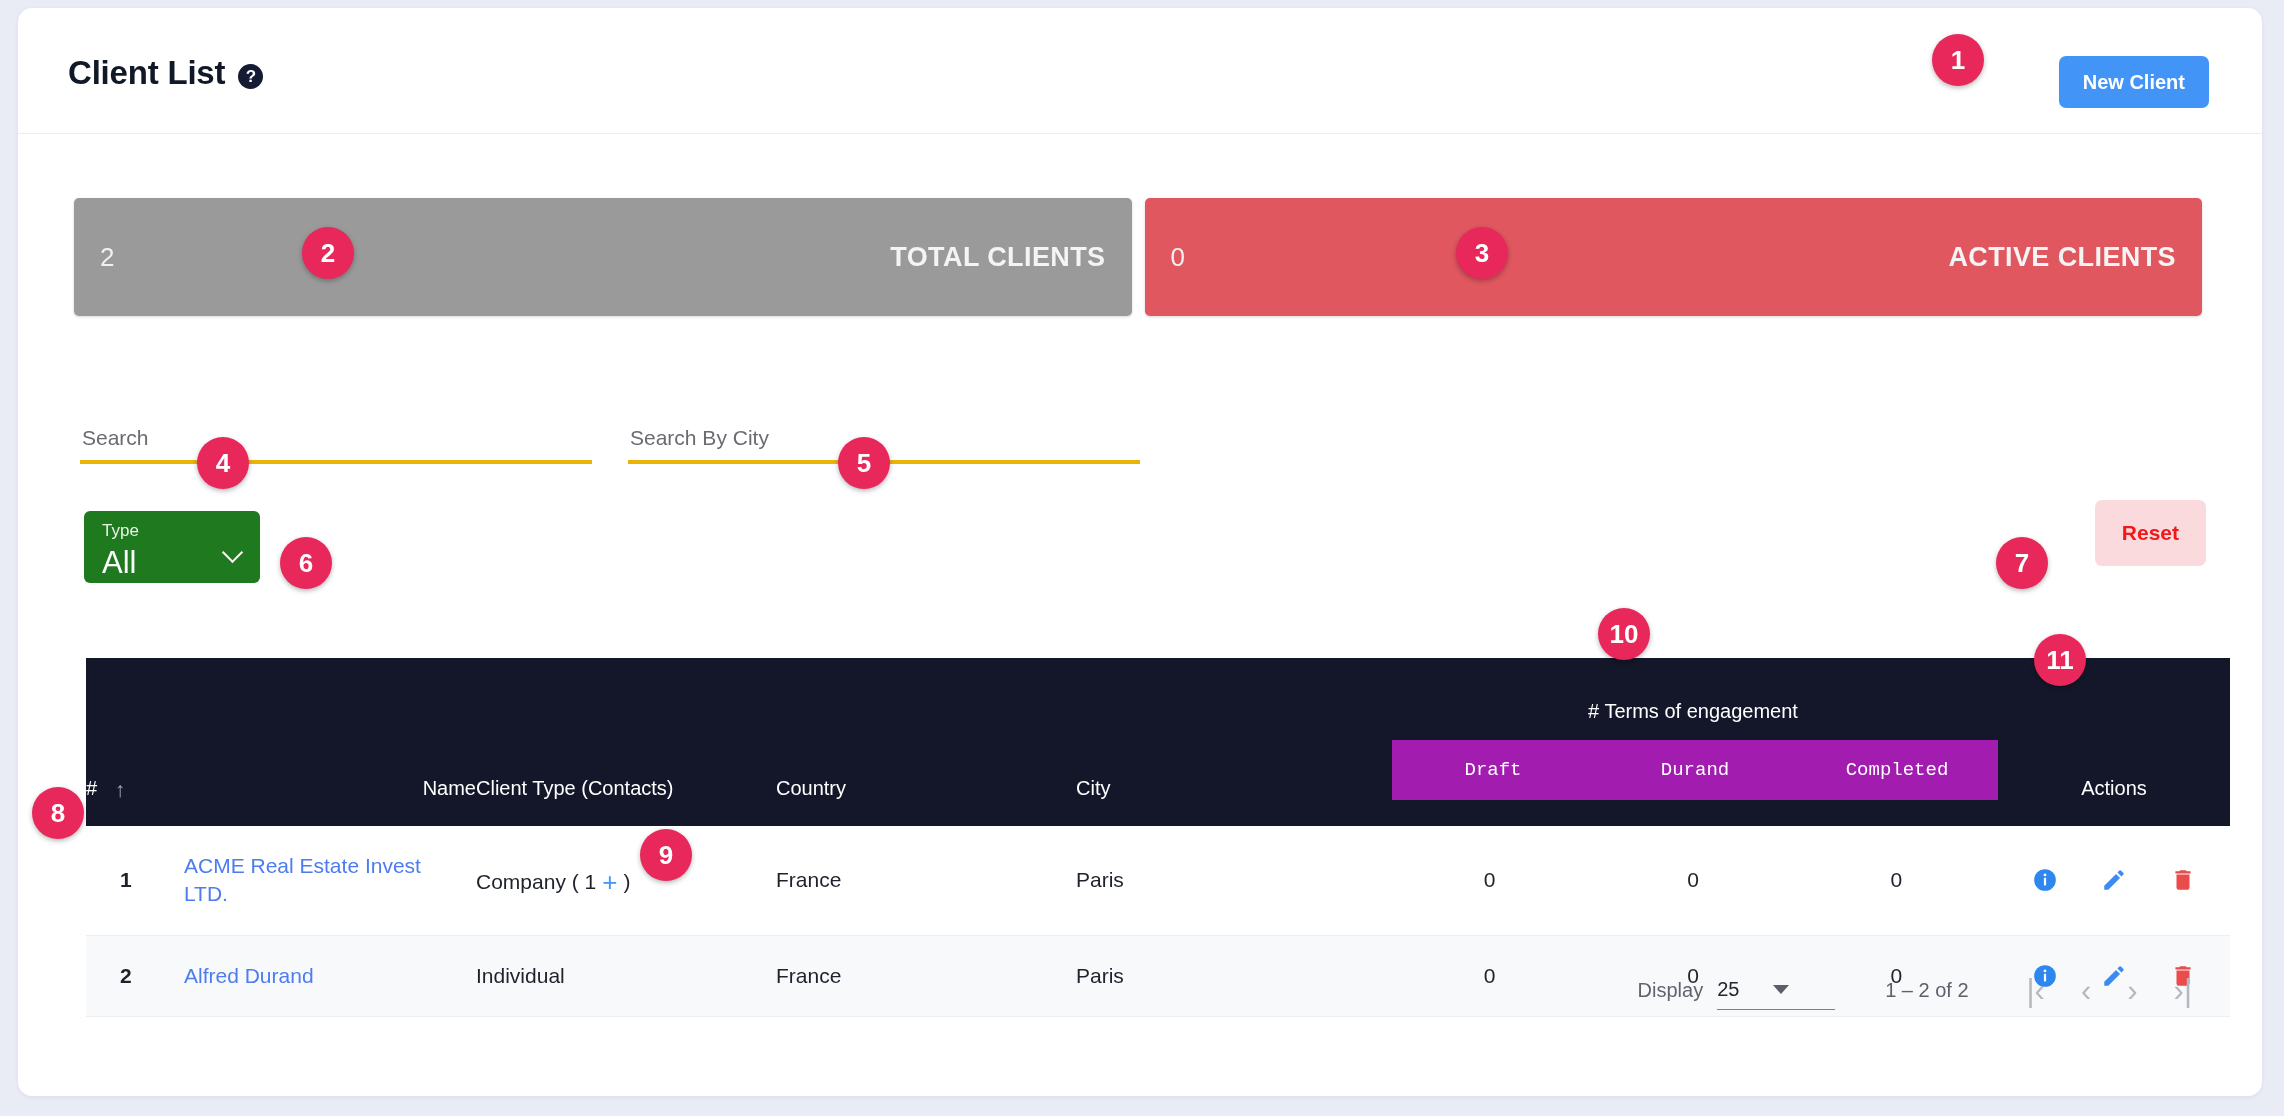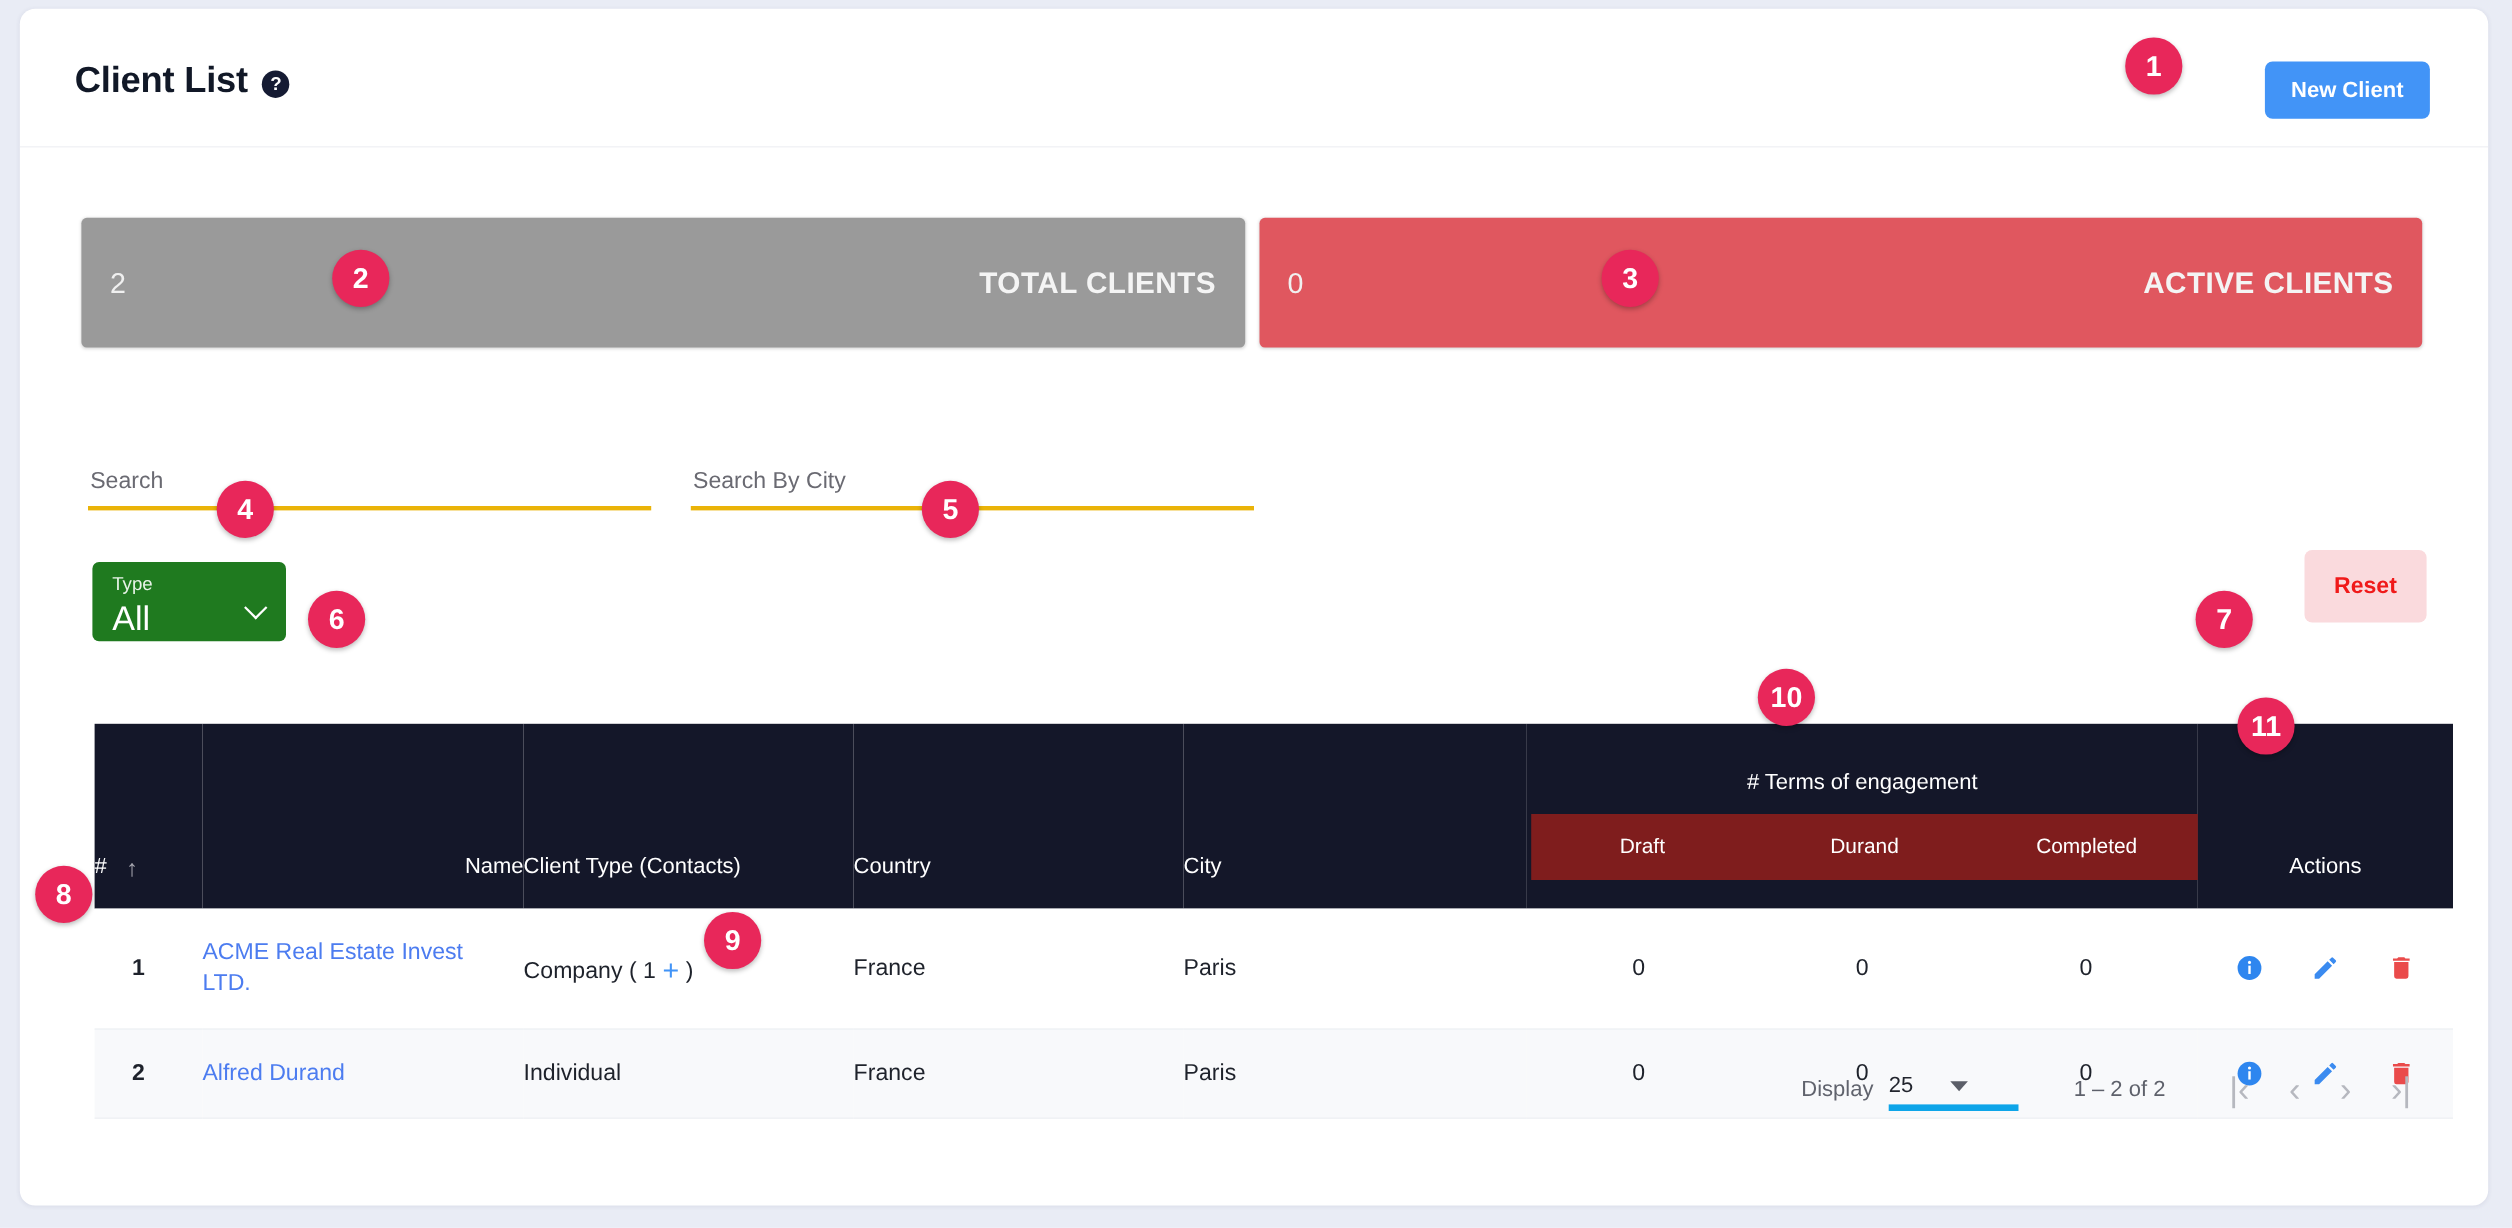--- a/index.html
+++ b/index.html
@@ -147,22 +147,22 @@
     color: #a7a7b0; font-size: 21px;
   }
 
   .eng-group { height: 142px; position: relative; }
   .eng-title {
     position: absolute; top: 42px; left: 0; right: 0;
     text-align: center; font-size: 20px; color: #fff;
   }
   .eng-sub {
     position: absolute; bottom: 0; left: 4px; right: 0;
-    background: #7f1d1d; height: 60px;
-    display: flex; align-items: center;
+    background: #a21caf; height: 60px;
+    display: flex; align-items: center; font-family: Liberation Mono, monospace;
   }
   .eng-sub span {
     flex: 1; text-align: center; font-size: 19px; color: #fff;
   }
 
   tbody tr { background: #ffffff; }
   tbody tr.alt { background: #f8f9fb; }
   tbody td {
     font-size: 21px; color: #1e222b;
     padding: 26px 0; height: 74px;
@@ -184,21 +184,21 @@
   .ic { cursor: pointer; display: inline-flex; }
 
   
   .pager {
     position: absolute; right: 70px; top: 962px;
     display: flex; align-items: center; gap: 0;
     font-size: 20px; color: #5e616b;
   }
   .pg-display-label { color: #60636d; margin-right: 14px; }
   .pg-select {
-    border-bottom: 6px solid #0ea5e9;
+    border-bottom: 1px solid #0ea5e9;
     min-width: 118px; height: 40px;
     display: flex; align-items: center; gap: 34px;
     color: #22252e;
   }
   .pg-caret {
     width: 0; height: 0;
     border-left: 8px solid transparent; border-right: 8px solid transparent;
     border-top: 9px solid #5b5e68;
   }
   .pg-range { margin: 0 58px 0 50px; color: #5e616b; }

